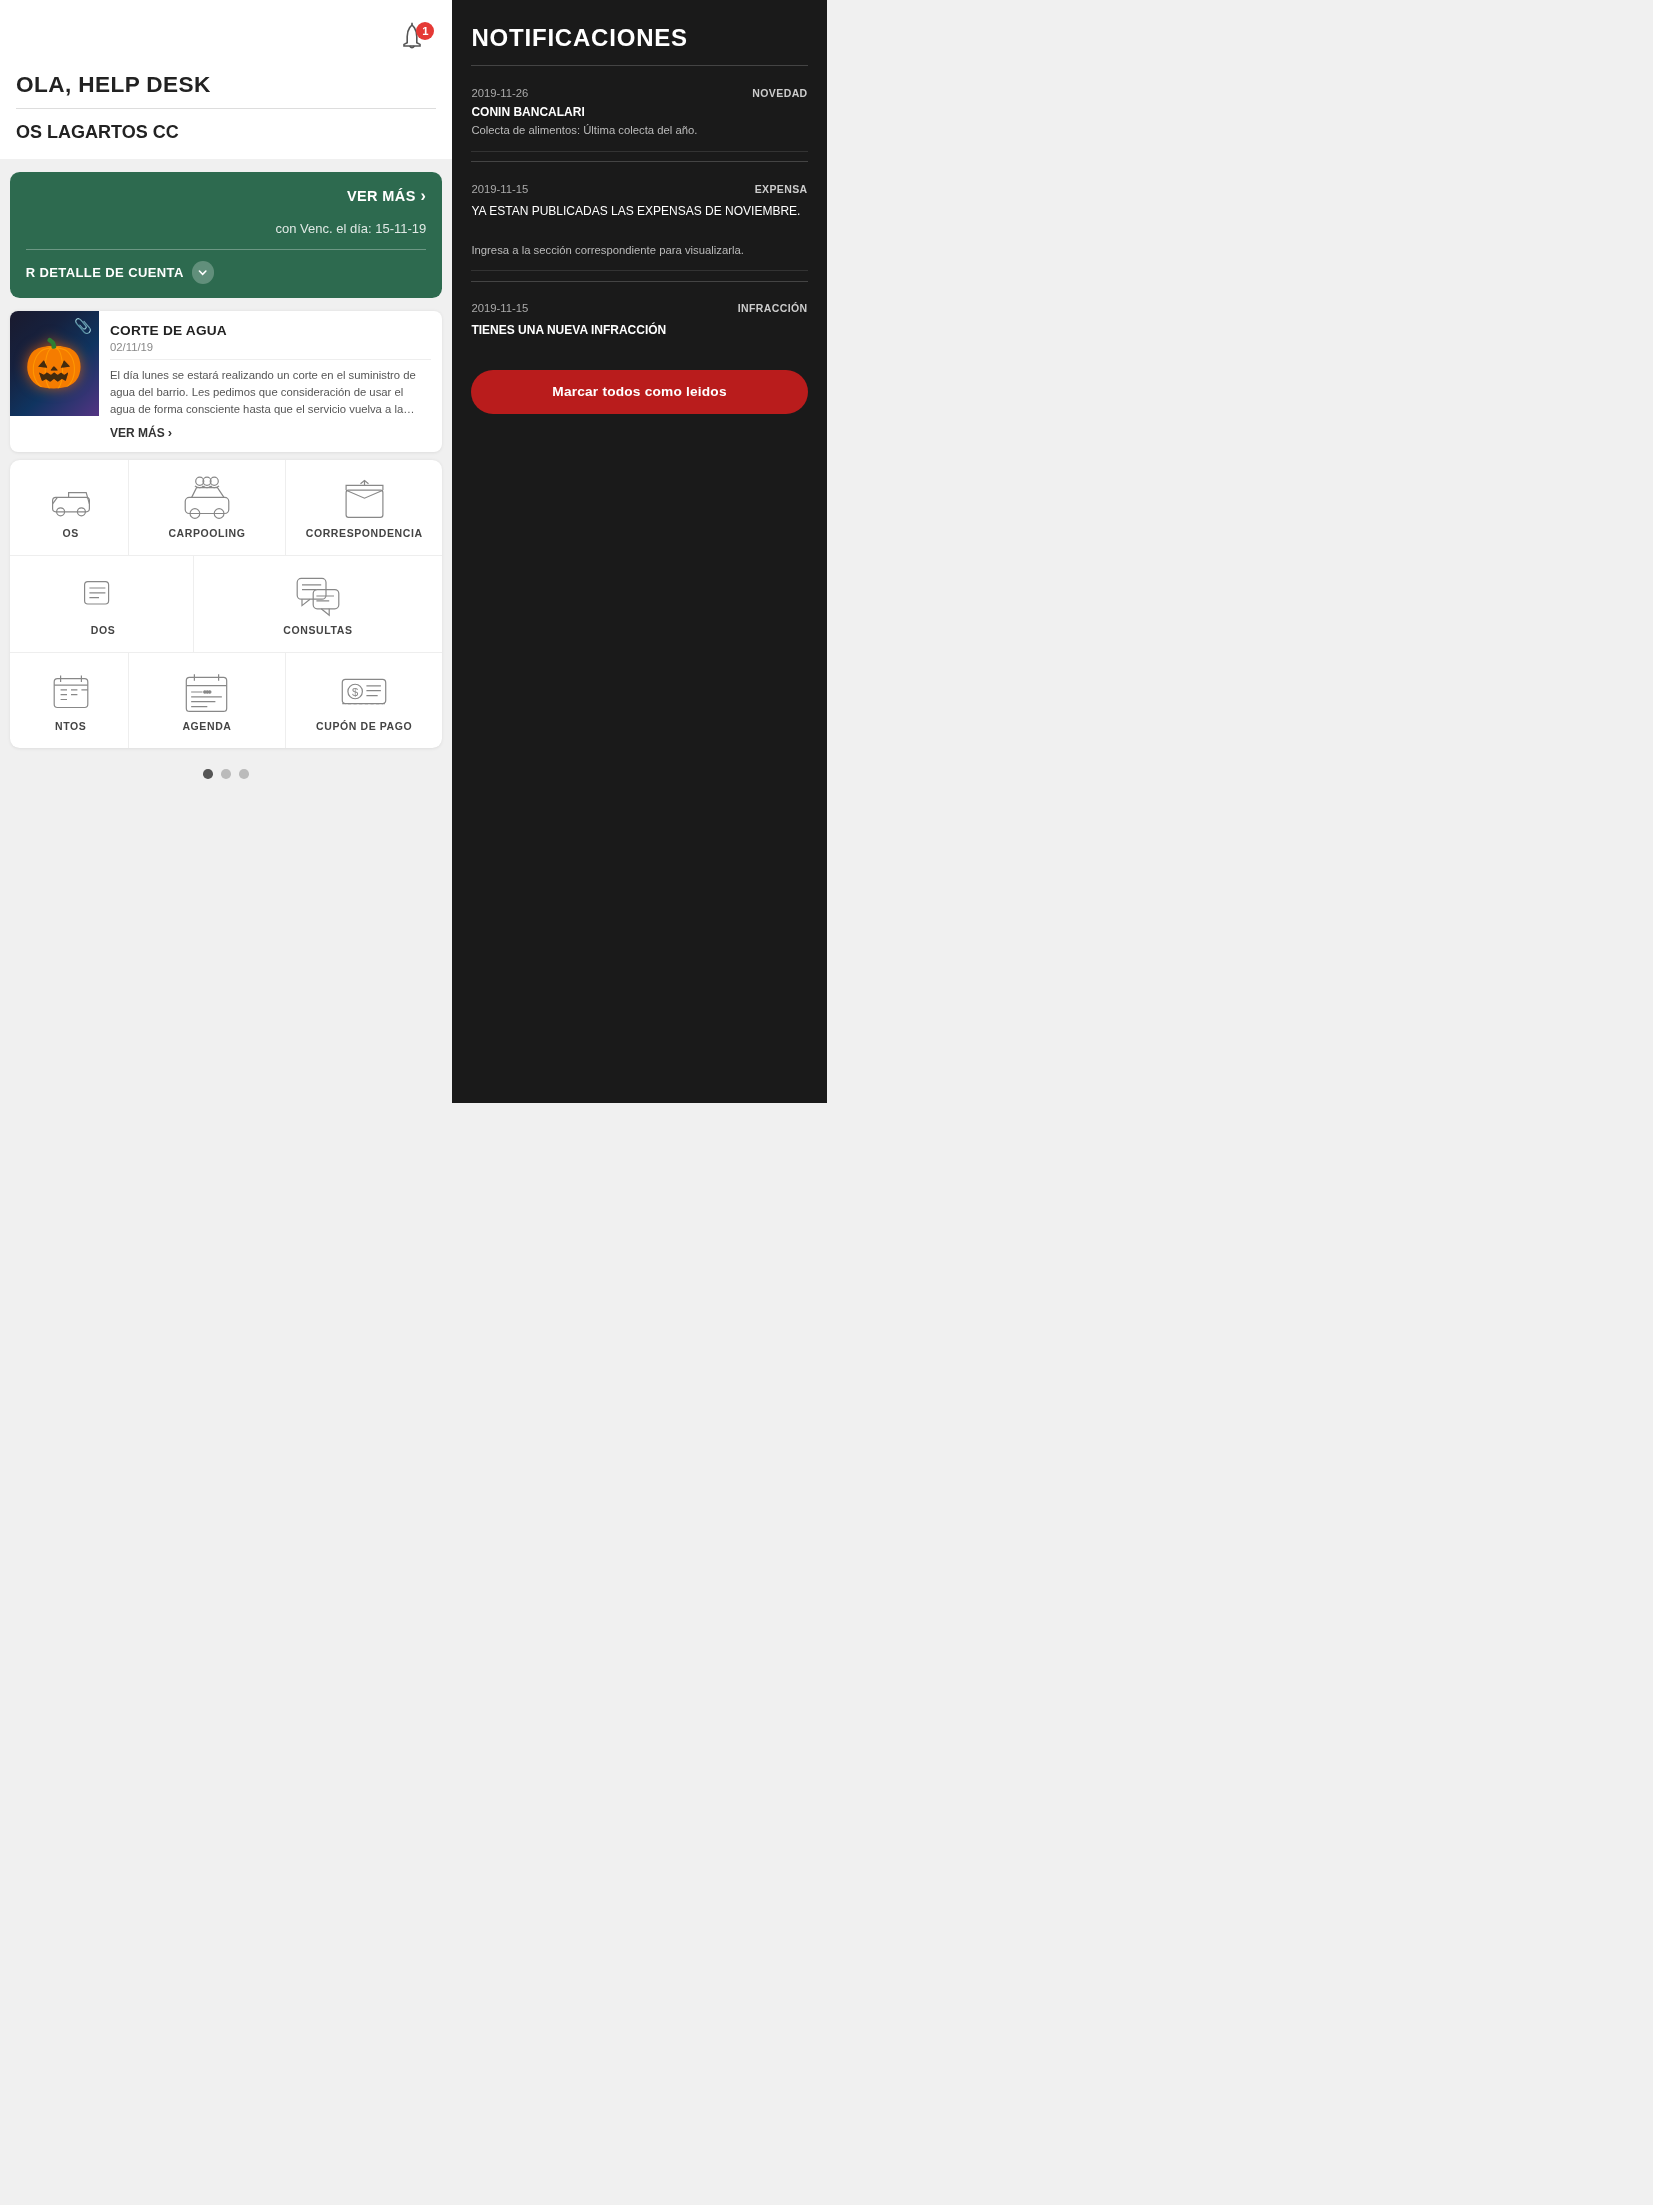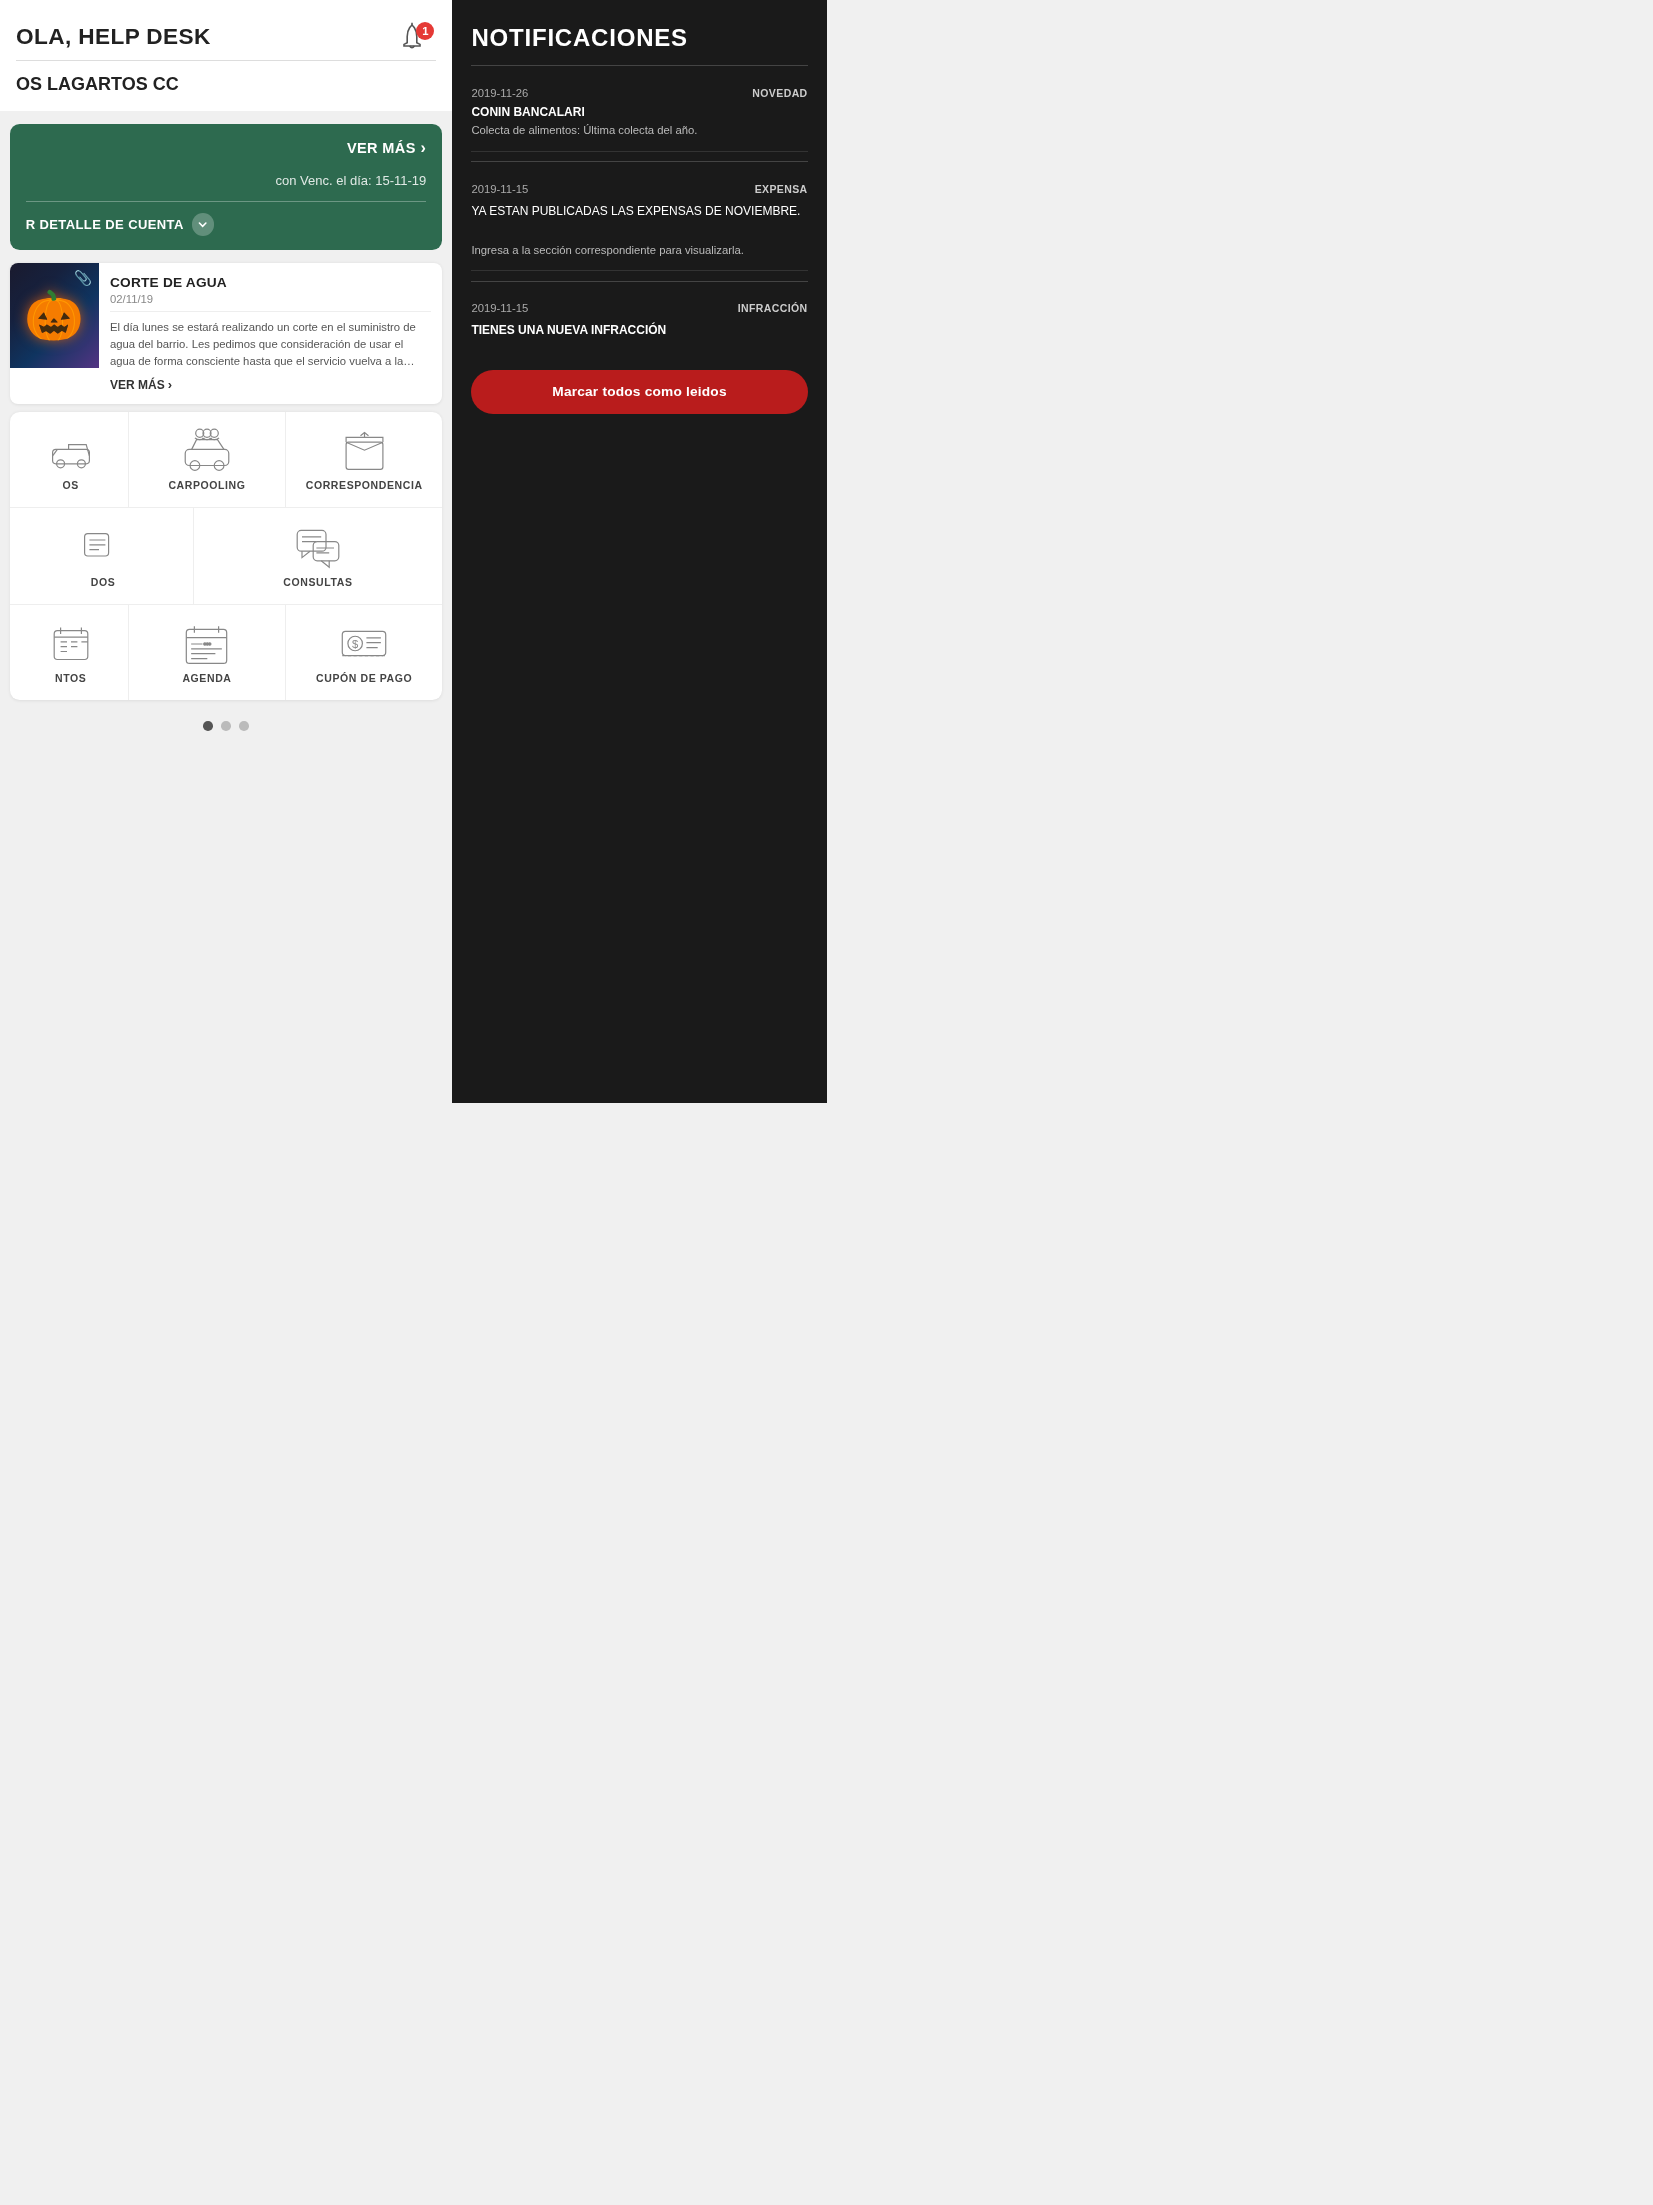--- a/index.html
+++ b/index.html
@@ -27,20 +27,21 @@
     .header {
       background: white;
       padding: 24px 16px 16px 16px;
       position: relative;
     }
     .header-title {
       font-size: 22.6px;
       font-weight: 700;
       color: #222;
       letter-spacing: 0.4px;
+      margin-top: 48px;
     }
     .header-subtitle {
       font-size: 18px;
       font-weight: 600;
       color: #222;
       margin-top: 14px;
     }
     .header-divider {
       height: 0.8px;
       background: #ddd;

